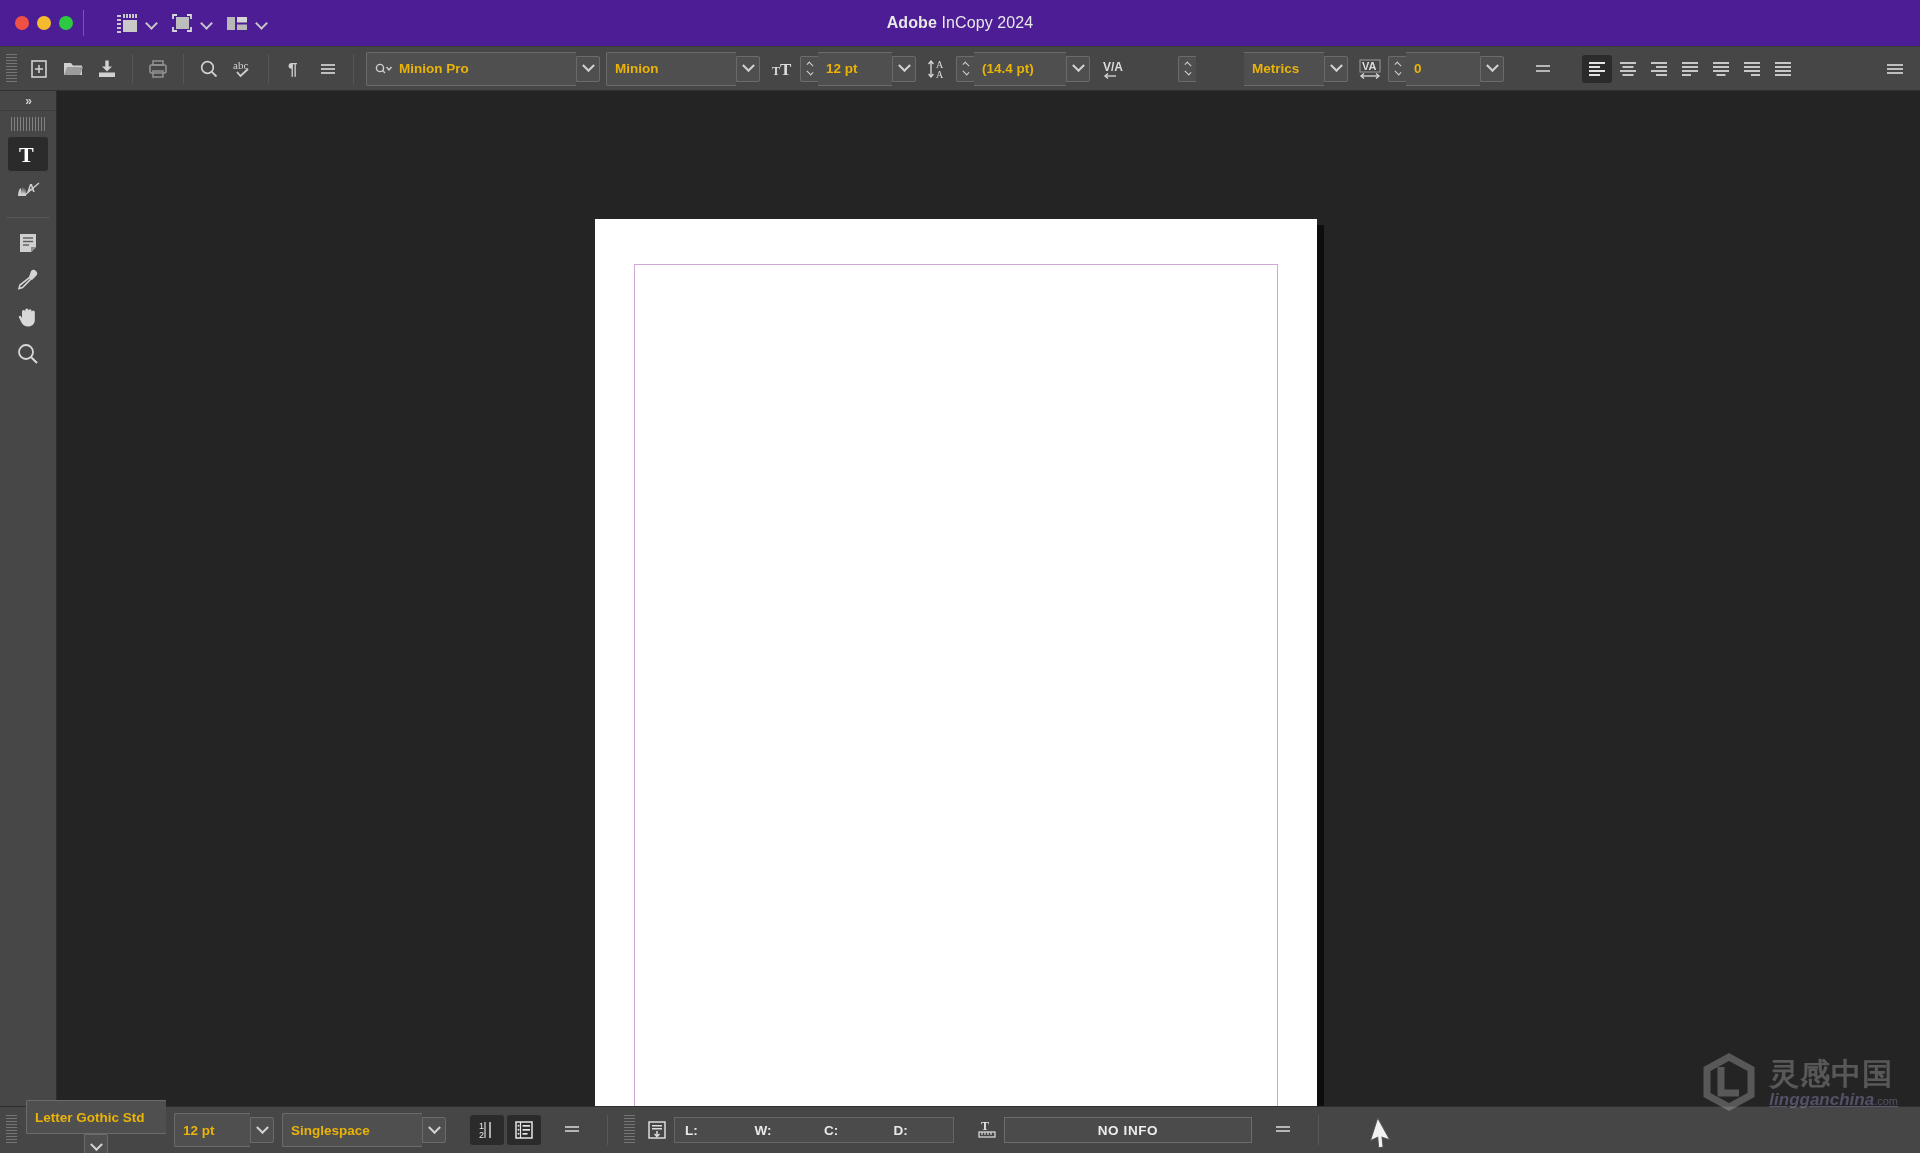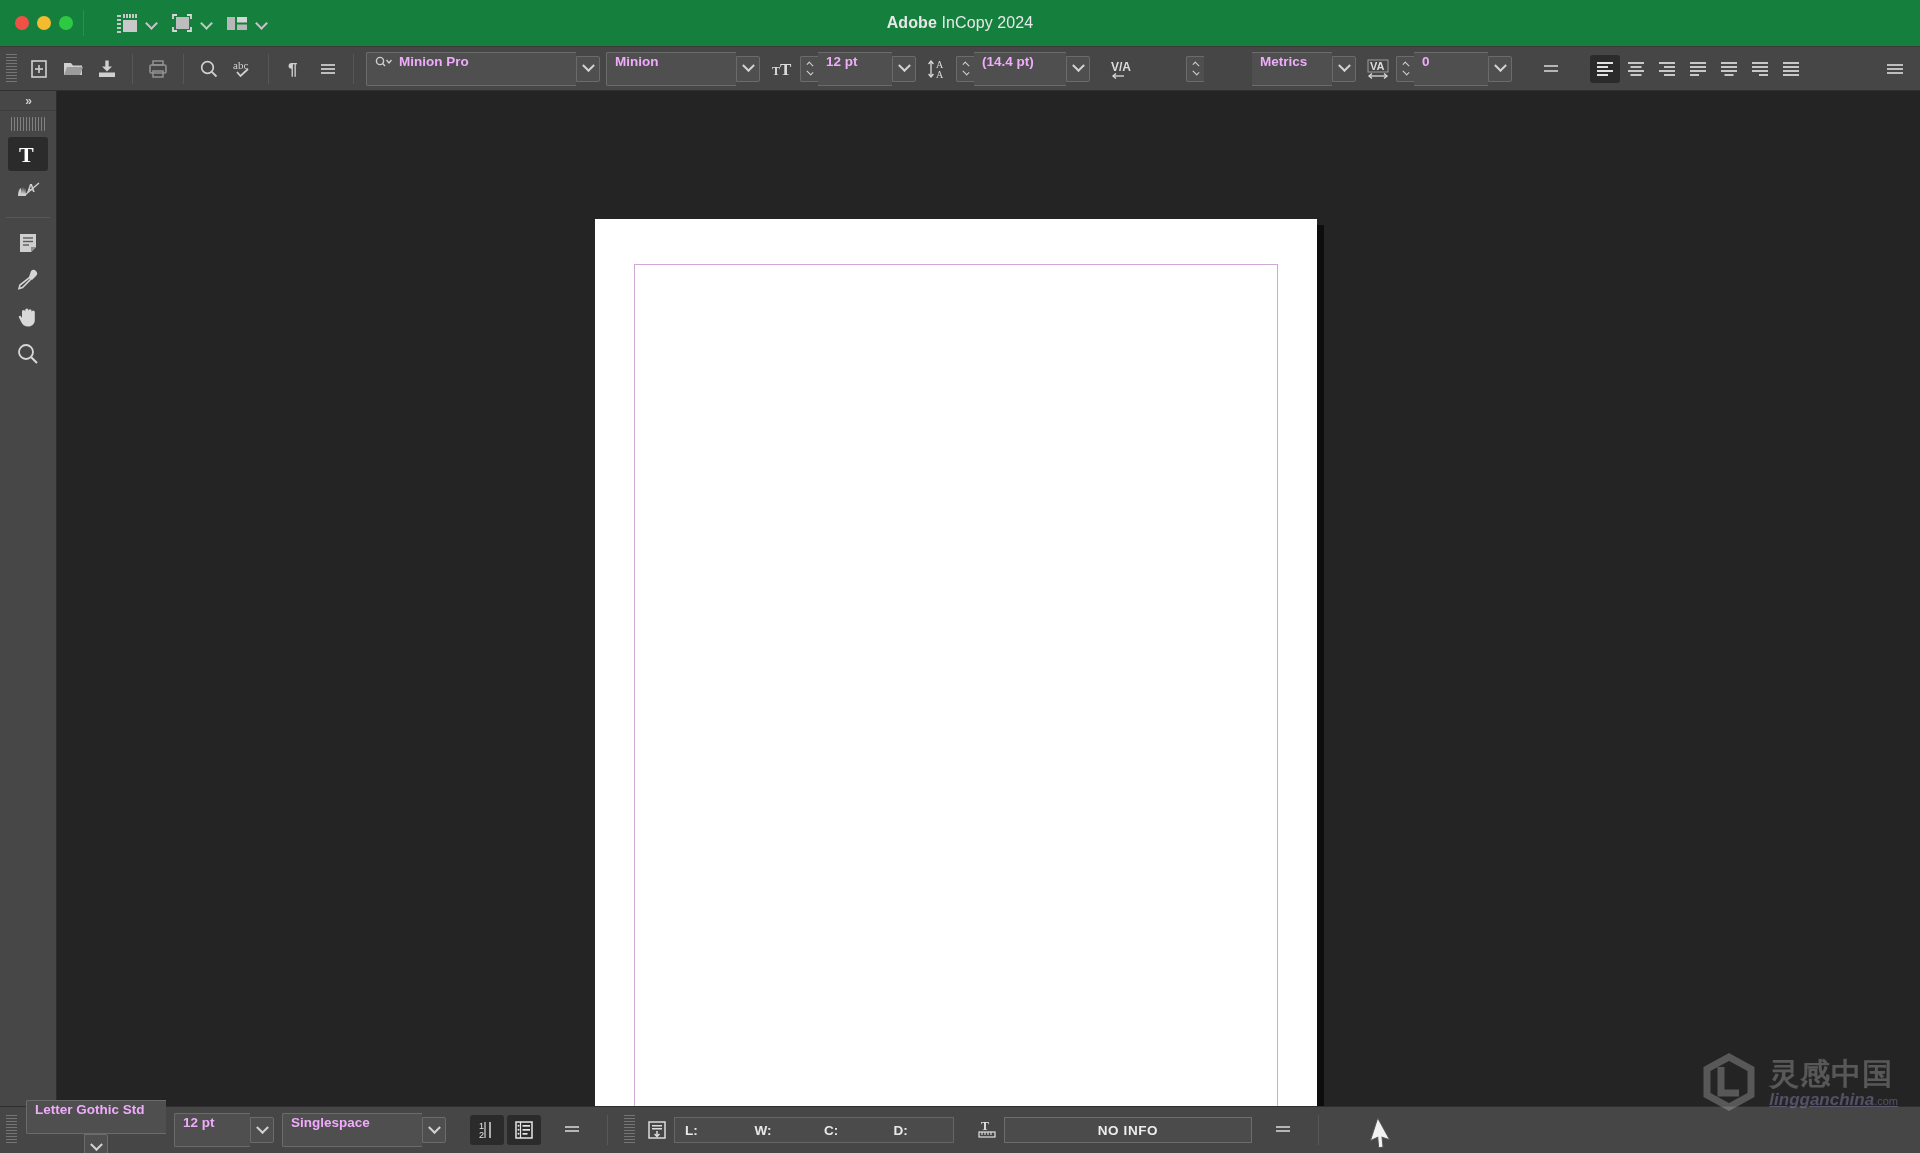--- a/index.html
+++ b/index.html
@@ -16,21 +16,21 @@
     width: 1920px; height: 1153px;
     display: flex; flex-direction: column;
     background: #242424;
   }
 
   
   .titlebar {
     position: relative;
     height: 47px;
     min-height: 47px;
-    background: #15803d;
+    background: #4c1d95;
     display: flex;
     align-items: center;
     border-bottom: 1px solid #3a3a3a;
   }
   .traffic {
     display: flex; gap: 8px;
     padding-left: 15px;
     align-items: center;
   }
   .dot { width: 14px; height: 14px; border-radius: 50%; display:block; }
@@ -123,22 +123,22 @@
     cursor: default; border-radius: 3px;
   }
   .iconbtn.dim svg { opacity: .55; }
 
   
   .field {
     height: 26px;
     background: #4f4f4f;
     border: 1px solid #6b6b6b;
     border-radius: 2px;
-    display: flex; align-items: flex-end;
-    color: #f0abfc; font-size: 13.5px; font-weight: 700;
+    display: flex; align-items: center;
+    color: #eab308; font-size: 13.5px; font-weight: 700;
     padding: 16px 8px;
     white-space: nowrap;
     overflow: hidden;
   }
   .combo { display: flex; align-items: center; }
   .combo .field { border-right: none; border-radius: 2px 0 0 2px; }
   .combo .arrow {
     width: 24px; height: 26px;
     background: #4f4f4f;
     border: 1px solid #6b6b6b;
@@ -502,21 +502,21 @@
           <i class="down"></i>
         </div>
       <div class="combo">
         <div class="field" style="width:92px;border-left:none;border-radius:0;">
           <span>(14.4 pt)</span>
         </div>
         <div class="arrow"></div>
       </div>
     </div>
 
-    <div class="cb-field-group" style="margin-left:18px;gap:48px;">
+    <div class="cb-field-group" style="margin-left:10px;gap:48px;">
       <div class="lbl-ico">
         <svg width="26" height="22" viewBox="0 0 26 22">
           <text x="2" y="13" font-family="Liberation Sans, sans-serif" font-size="12" font-weight="700" fill="#dcdcdc">V/A</text>
           <path d="M4 18 H15" stroke="#dcdcdc" stroke-width="1.3"></path>
           <path d="M7 15.5 L4 18 L7 20.5" fill="none" stroke="#dcdcdc" stroke-width="1.3"></path>
         </svg>
       </div>
       <div class="stepper">
           <i></i>
           <i class="down"></i>

